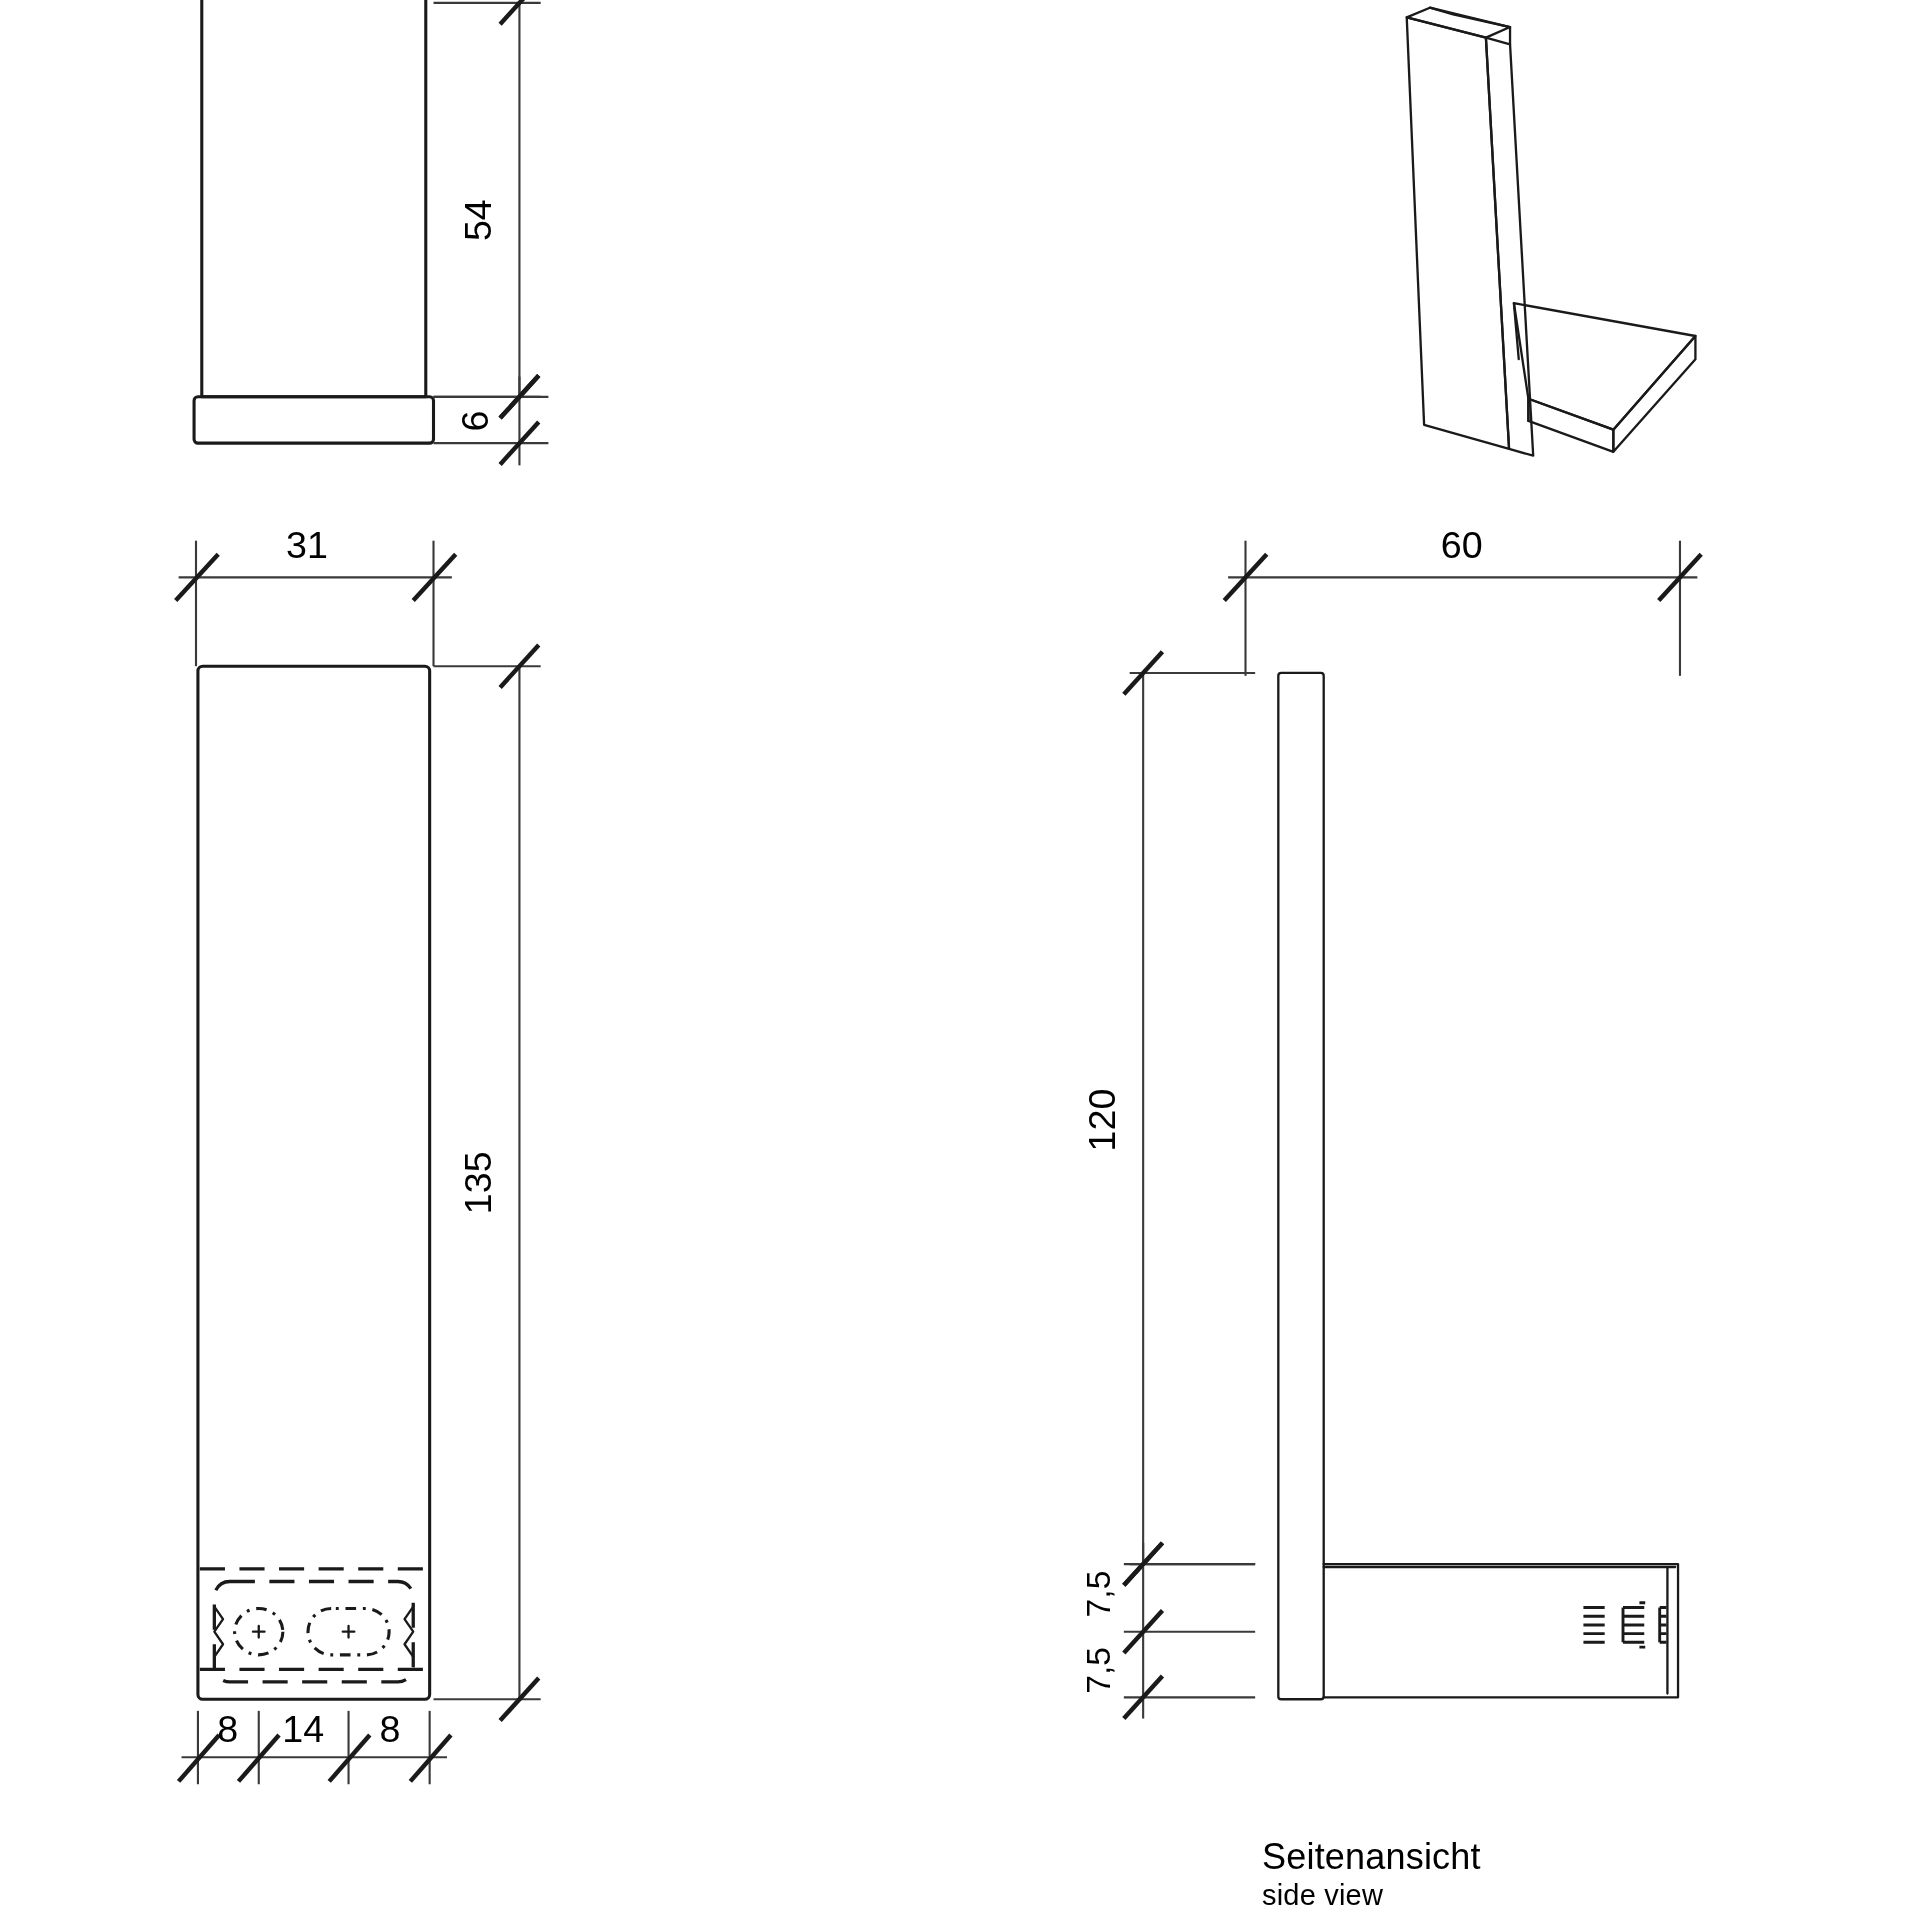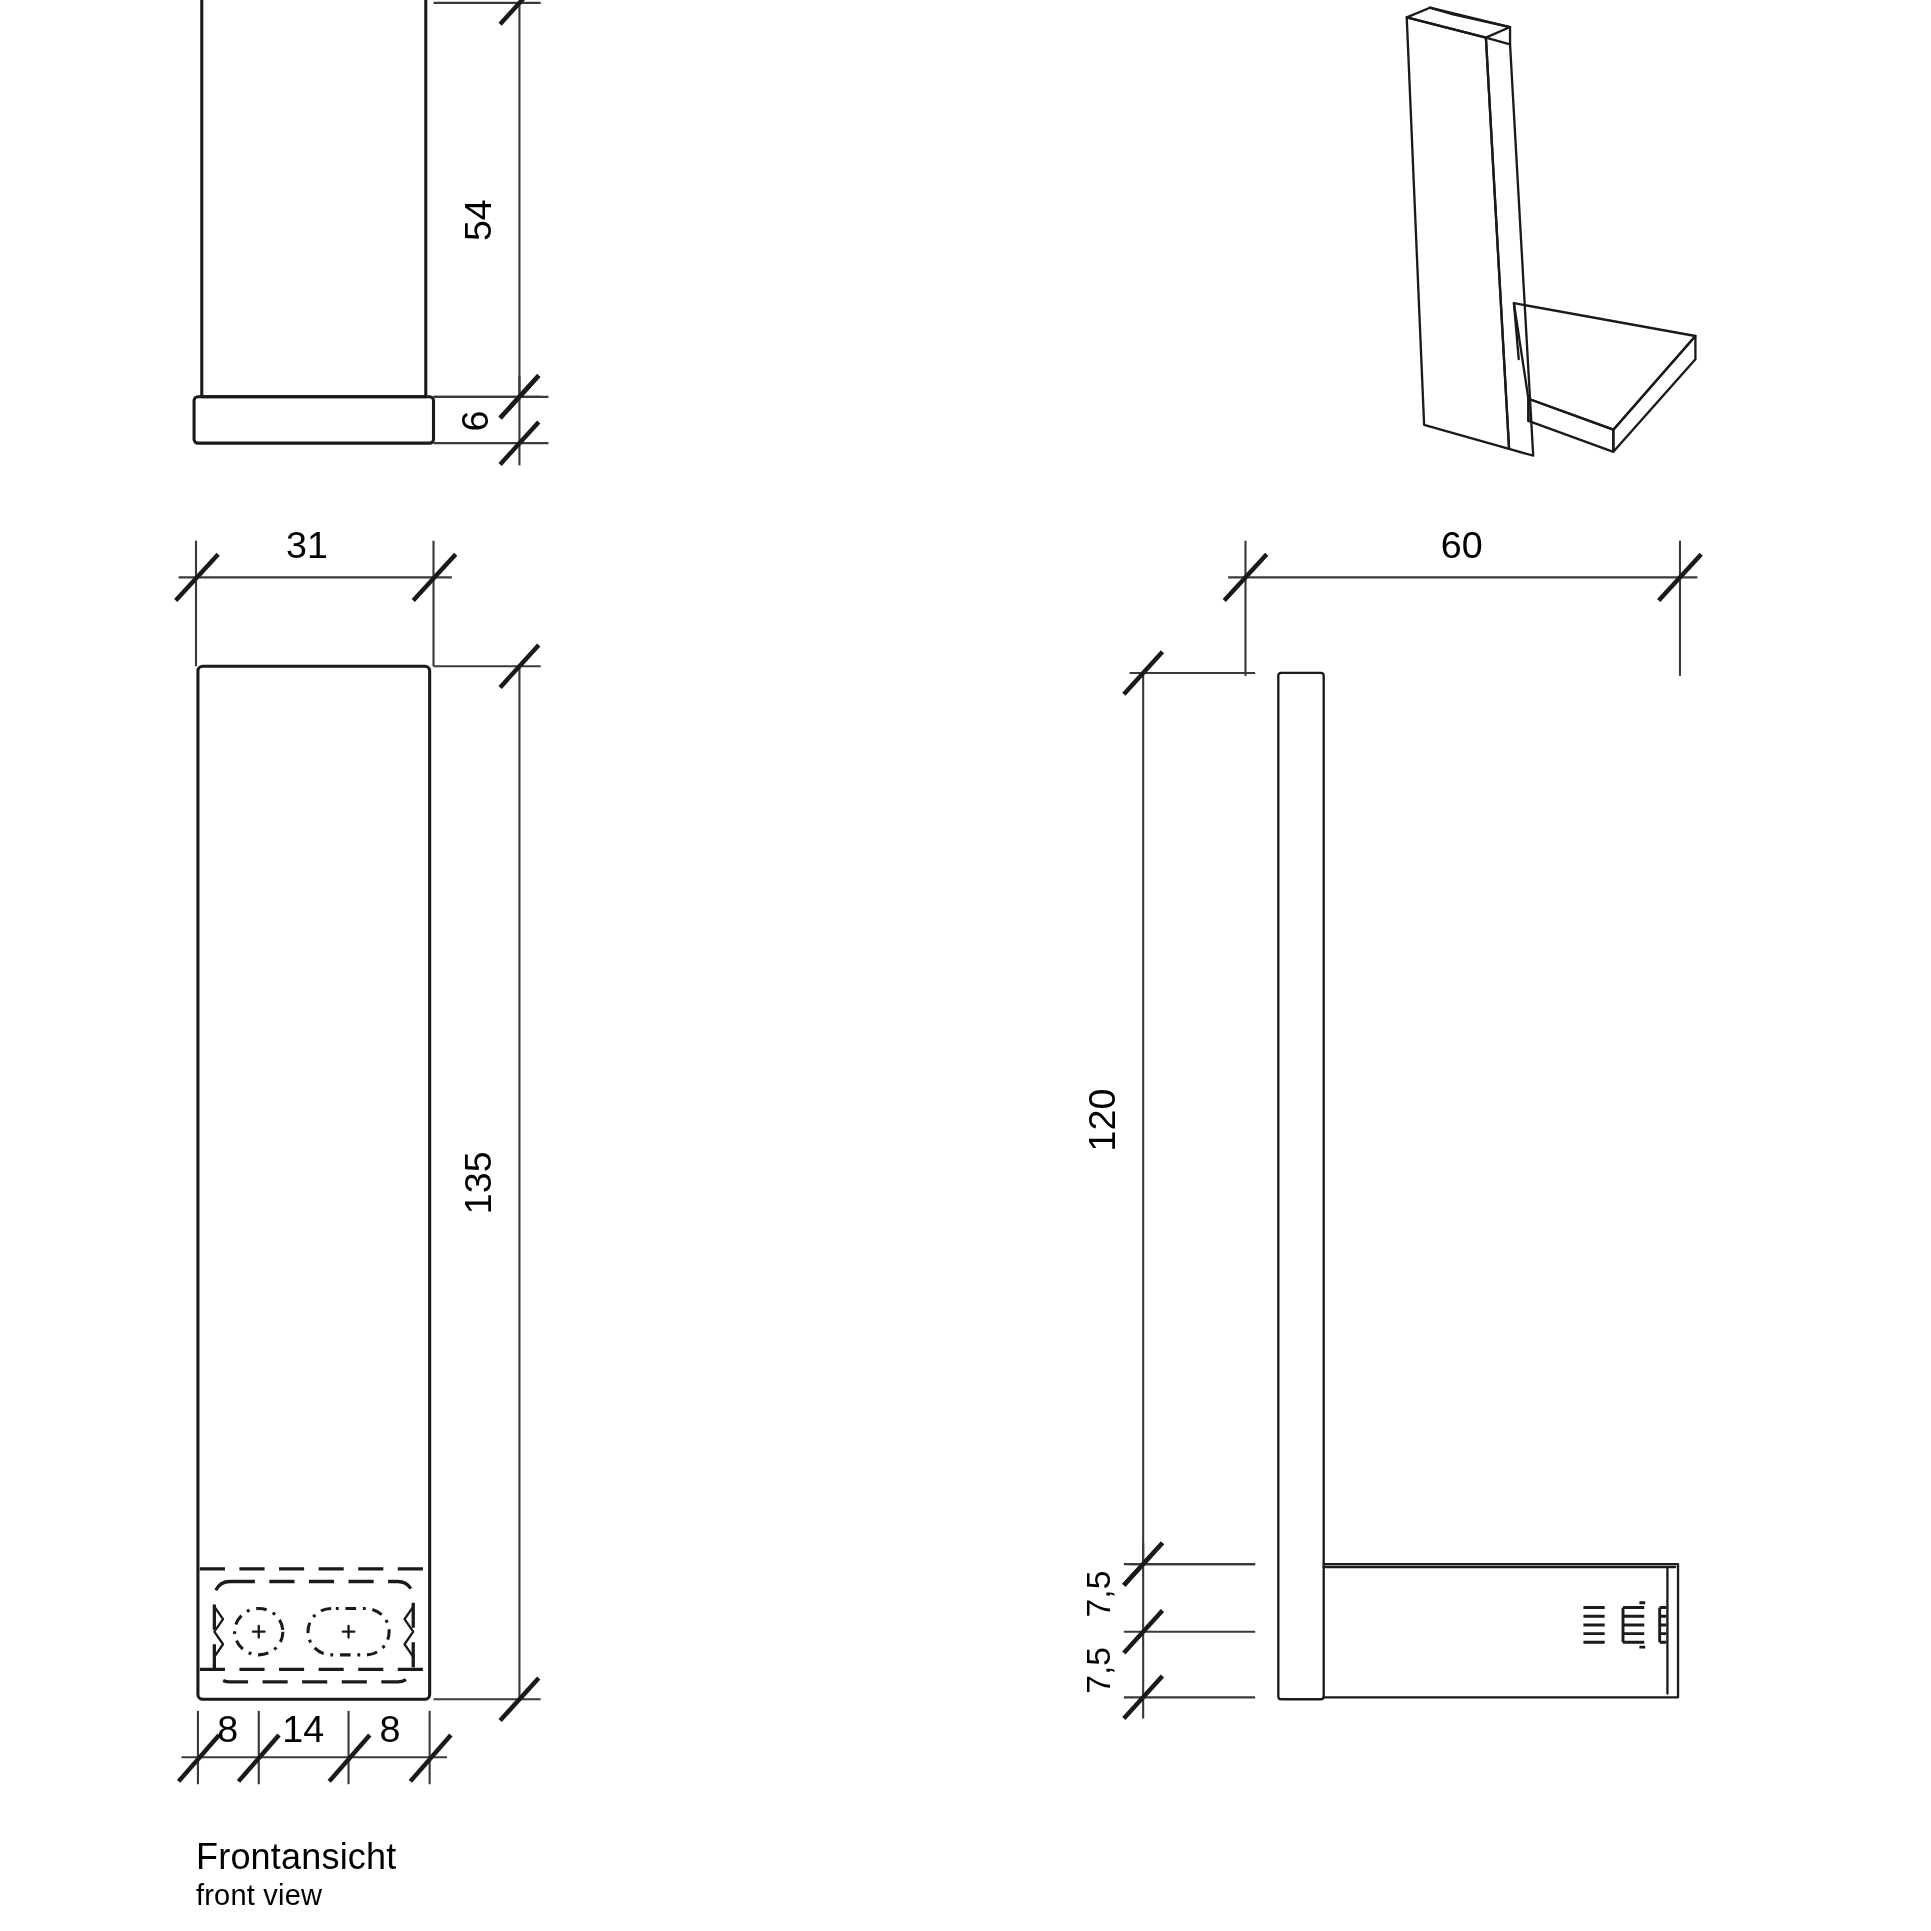--- a/index.html
+++ b/index.html
@@ -215,20 +215,20 @@
       <line class="dimline" x1="1184" y1="1598" x2="1184" y2="1780"></line>
       <line class="tick" x1="1164" y1="1642" x2="1204" y2="1598"></line>
       <line class="tick" x1="1164" y1="1712" x2="1204" y2="1668"></line>
       <line class="tick" x1="1164" y1="1780" x2="1204" y2="1736"></line>
       <text class="dimtext-s" x="1150" y="1651" transform="rotate(-90 1150 1651)" text-anchor="middle">7,5</text>
       <text class="dimtext-s" x="1150" y="1730" transform="rotate(-90 1150 1730)" text-anchor="middle">7,5</text>
     </g>
 
   </svg>
 
-  <div class="view-caption" id="caption-front">
-    <div class="caption-de">Frontansicht</div>
-    <div class="caption-en">front view</div>
+
+  <div class="view-caption" id="caption-side">
+    <div class="caption-de">Seitenansicht</div>
+    <div class="caption-en">side view</div>
   </div>
 
-
 </div>
 
 
 </body></html>

